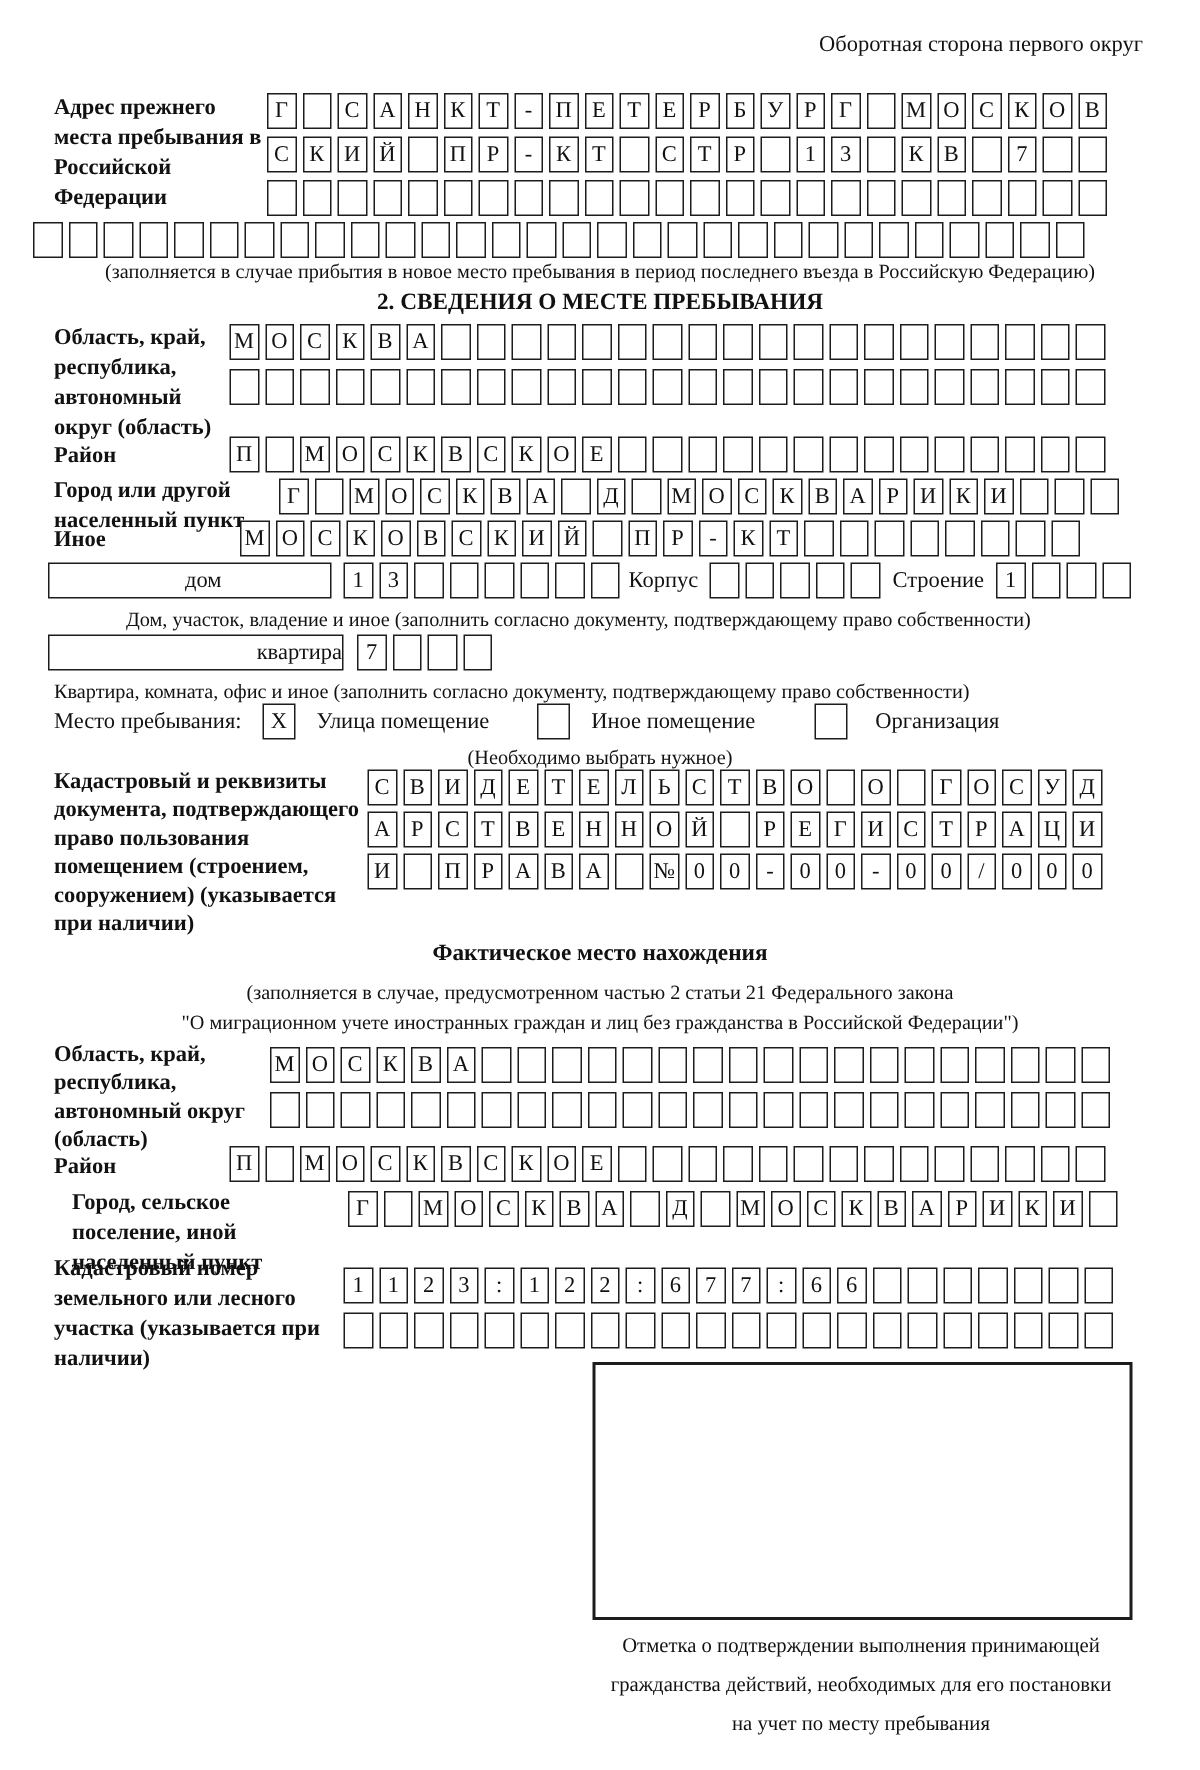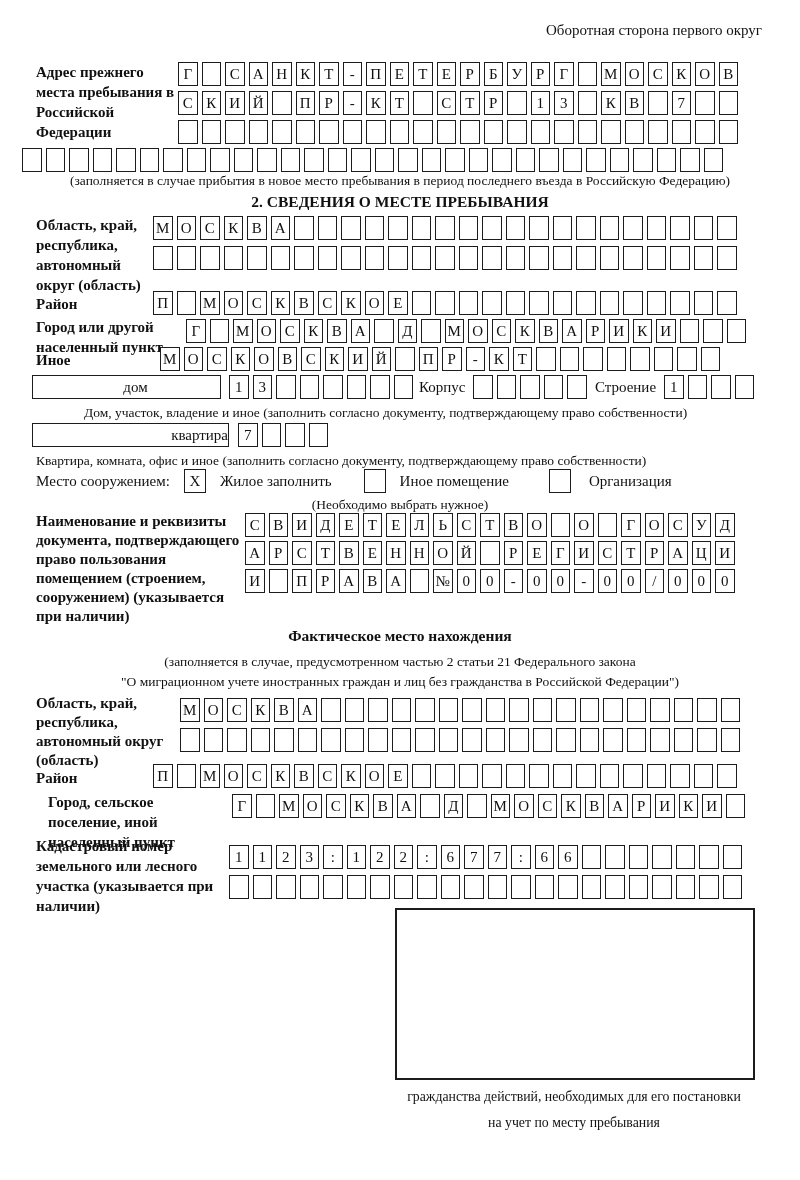--- a/index.html
+++ b/index.html
@@ -326,31 +326,31 @@
   <span style="display:inline-flex;">
       <span class="cell">7</span>
       <span class="cell"></span>
       <span class="cell"></span>
       <span class="cell"></span>
     </span>
 </div>
 <div class="note" style="left:36px;top:452px;">Квартира, комната, офис и иное (заполнить согласно документу, подтверждающему право собственности)</div>
 
 <div class="optrow" style="left:36px;top:469px;">
-  <span class="inline-label" style="margin-right:14px;">Место сооружением:</span>
+  <span class="inline-label" style="margin-right:14px;">Место пребывания:</span>
   <span class="checkbox" style="margin-right:14px;">X</span>
-  <span class="inline-label" style="margin-right:32px;">Жилое заполнить</span>
+  <span class="inline-label" style="margin-right:32px;">Улица помещение</span>
   <span class="checkbox" style="margin-right:14px;"></span>
   <span class="inline-label" style="margin-right:40px;">Иное помещение</span>
   <span class="checkbox" style="margin-right:18px;"></span>
   <span class="inline-label">Организация</span>
 </div>
 <div class="note center" style="top:496px;">(Необходимо выбрать нужное)</div>
 
-<div class="label" style="left:36px;top:512px;width:215px;line-height:19px;">Наименование и реквизиты документа, подтверждающего право пользования помещением (строением, сооружением) (указывается при наличии)</div>
+<div class="label" style="left:36px;top:512px;width:215px;line-height:19px;">Кадастровый и реквизиты документа, подтверждающего право пользования помещением (строением, сооружением) (указывается при наличии)</div>
 <div class="cellrow" style="left:245px;top:513px;">
     <span class="cell">С</span>
     <span class="cell">В</span>
     <span class="cell">И</span>
     <span class="cell">Д</span>
     <span class="cell">Е</span>
     <span class="cell">Т</span>
     <span class="cell">Е</span>
     <span class="cell">Л</span>
     <span class="cell">Ь</span>
@@ -572,15 +572,16 @@
     <span class="cell"></span>
     <span class="cell"></span>
     <span class="cell"></span>
     <span class="cell"></span>
     <span class="cell"></span>
     <span class="cell"></span>
   </div>
 
 <div class="stampbox" style="left:395px;top:908px;width:356px;height:168px;"></div>
 <div class="stampcap" style="left:372px;top:1084px;width:404px;">
+  <div>Отметка о подтверждении выполнения принимающей</div>
   <div>гражданства действий, необходимых для его постановки</div>
   <div>на учет по месту пребывания</div>
 </div>
 
 </body></html>

